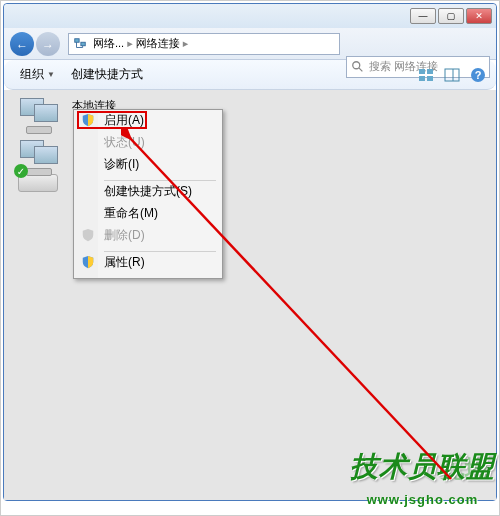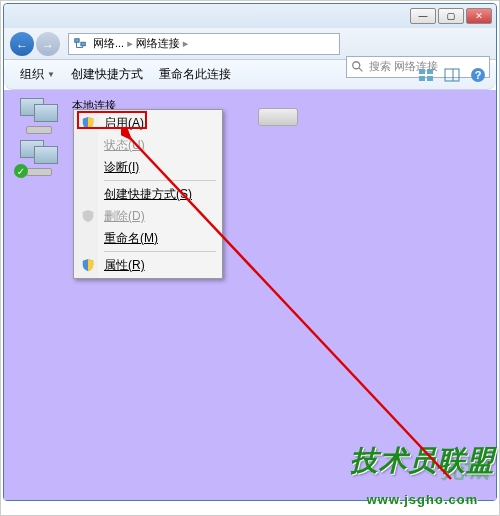--- a/index.html
+++ b/index.html
@@ -20,48 +20,48 @@
     .crumb-icon { width:14px; height:14px; margin-right:3px; display:inline-block; }
     .searchbox { width: 144px; height: 22px; border: 1px solid #a0b0c8; background: #fff; display: flex; align-items: center; font-size: 11px; color: #888; padding: 0 4px; margin-top: 46px; }
     .search-icon { width:14px; height:14px; margin-right:4px; }
     
     .toolbar { height: 30px; background: linear-gradient(to bottom, #f6faff, #e8f0fa); border-bottom: 1px solid #c8d4e4; display: flex; align-items: center; padding: 0 8px; font-size: 12px; border-radius: 9px; }
     .toolbar-item { padding: 0 8px; display: flex; align-items: center; cursor: pointer; }
     .toolbar-item .chev { font-size: 8px; margin-left: 3px; color: #555; }
     .toolbar-spacer { flex: 1; }
     .toolbar-icon { width: 20px; height: 20px; margin-left: 6px; cursor: pointer; display:flex; align-items:center; justify-content:center; }
     
-    .content { position: relative; height: calc(100% - 86px); background: #c4b5fd; padding: 8px 12px; display: flex; gap: 30px; }
+    .content { position: relative; height: calc(100% - 86px); background: #e5e5e5; padding: 8px 12px; display: flex; gap: 30px; flex-direction: column; }
     
     .conn-item { display: flex; gap: 8px; width: 210px; }
     .conn-icon { width: 48px; height: 36px; position: relative; flex-shrink: 0; }
     .monitor { width: 24px; height: 18px; background: linear-gradient(to bottom, #cde 0%, #9bc 100%); border: 1px solid #789; position: absolute; }
     .monitor.m1 { top: 0; left: 4px; }
     .monitor.m2 { top: 6px; left: 18px; }
     .cable { position: absolute; bottom: 0; left: 10px; width: 26px; height: 8px; background: #ccc; border: 1px solid #999; border-radius: 2px; }
     .status-badge { position:absolute; bottom:-2px; left:-2px; width:14px; height:14px; border-radius:50%; display:flex; align-items:center; justify-content:center; font-size:10px; color:#fff; }
     .status-badge.ok { background:#3a3; }
     .conn-text { font-size: 11px; line-height: 1.4; }
     .conn-name { color: #000; }
     .conn-status { color: #555; }
     .conn-device { color: #555; }
     .device-icon { width:40px; height:18px; background: linear-gradient(to bottom,#eee,#ccc); border:1px solid #aaa; border-radius:3px; position:absolute; top:10px; left:2px; }
     
     .context-menu { position: absolute; top: 108px; left: 72px; width: 150px; background: #f4f4f4; border: 1px solid #9a9a9a; box-shadow: 2px 2px 4px rgba(0,0,0,0.3); font-size: 12px; padding: 2px; z-index: 100; }
-    .menu-item { height: 22px; display: flex; align-items: center; padding: 0 4px 0 28px; position: relative; cursor: default; text-decoration: underline; }
+    .menu-item { height: 22px; display: flex; align-items: flex-start; padding: 0 4px 0 28px; position: relative; cursor: default; }
     .menu-item.disabled { color: #9a9a9a; }
     .menu-sep { height: 1px; background: #d0d0d0; margin: 2px 4px 2px 28px; }
     .menu-icon { position: absolute; left: 4px; width: 16px; height: 16px; display:flex; align-items:center; justify-content:center; }
     .menu-icon-strip { position:absolute; left:0; top:0; bottom:0; width:24px; background:#f0f0f0; }
     .highlight-box { position: absolute; border: 2px solid #d00; pointer-events: none; z-index: 101; }
     .red-arrow { position: absolute; z-index: 102; }
     
     .watermark { position: absolute; bottom: 8px; right: 4px; text-align: center; z-index: 50; }
     .watermark-text { font-size: 28px; font-weight: bold; color: #1a8a1a; font-style: italic; text-shadow: 1px 1px 0 #fff, 2px 2px 2px rgba(0,0,0,0.3); letter-spacing: 1px; }
-    .watermark-url { font-size: 13px; color: #1a8a1a; font-weight: bold; text-shadow: 1px 1px 0 #fff; letter-spacing: 1px; margin-top: 12px; }
+    .watermark-url { font-size: 13px; color: #1a8a1a; font-weight: bold; text-shadow: 1px 1px 0 #fff; letter-spacing: 1px; margin-top: 6px; }
     .watermark-overlay { position:absolute; bottom:30px; right:10px; font-size:24px; color:#2a2; opacity:0.4; font-weight:bold; }
   </style>
 </head>
 <body>
 
 <div class="window">
 
   <div class="titlebar">
     <div class="titlebar-btn">—</div>
     <div class="titlebar-btn">▢</div>
@@ -92,21 +92,20 @@
       <span>搜索 网络连接</span>
     </div>
   </div>
 
   <div class="toolbar">
     <div class="toolbar-item">
       <span>组织</span>
         <span class="chev">▼</span>
     </div>
     <div class="toolbar-item">创建快捷方式</div>
-    <div class="toolbar-item">重命名此连接</div>
     <div class="toolbar-spacer"></div>
     <div class="toolbar-icon">
       <svg viewBox="0 0 16 16" width="16" height="16">
           <rect x="1" y="2" width="6" height="5" fill="#6ac"></rect>
           <rect x="9" y="2" width="6" height="5" fill="#6ac"></rect>
           <rect x="1" y="9" width="6" height="5" fill="#6ac"></rect>
           <rect x="9" y="9" width="6" height="5" fill="#6ac"></rect>
         </svg>
     </div>
     <div class="toolbar-icon">
@@ -166,30 +165,30 @@
   <div class="menu-item disabled">
     <span>状态(U)</span>
   </div>
   <div class="menu-item">
     <span>诊断(I)</span>
   </div>
   <div class="menu-sep"></div>
   <div class="menu-item">
     <span>创建快捷方式(S)</span>
   </div>
+  <div class="menu-item">
+    <span>重命名(M)</span>
+  </div>
   <div class="menu-item disabled">
     <span class="menu-icon">
       <svg viewBox="0 0 16 16" width="14" height="14">
           <path d="M8 1 L14 3 L14 8 Q14 13 8 15 Q2 13 2 8 L2 3 Z" fill="#ccc"></path>
         </svg>
     </span>
     <span>删除(D)</span>
-  </div>
-  <div class="menu-item">
-    <span>重命名(M)</span>
   </div>
   <div class="menu-sep"></div>
   <div class="menu-item">
     <span class="menu-icon">
       <svg viewBox="0 0 16 16" width="14" height="14">
           <path d="M8 1 L14 3 L14 8 Q14 13 8 15 Q2 13 2 8 L2 3 Z" fill="#4a90d8"></path>
           <path d="M8 1 L14 3 L14 8 Q14 13 8 15 Z" fill="#fc3"></path>
         </svg>
     </span>
     <span>属性(R)</span>

